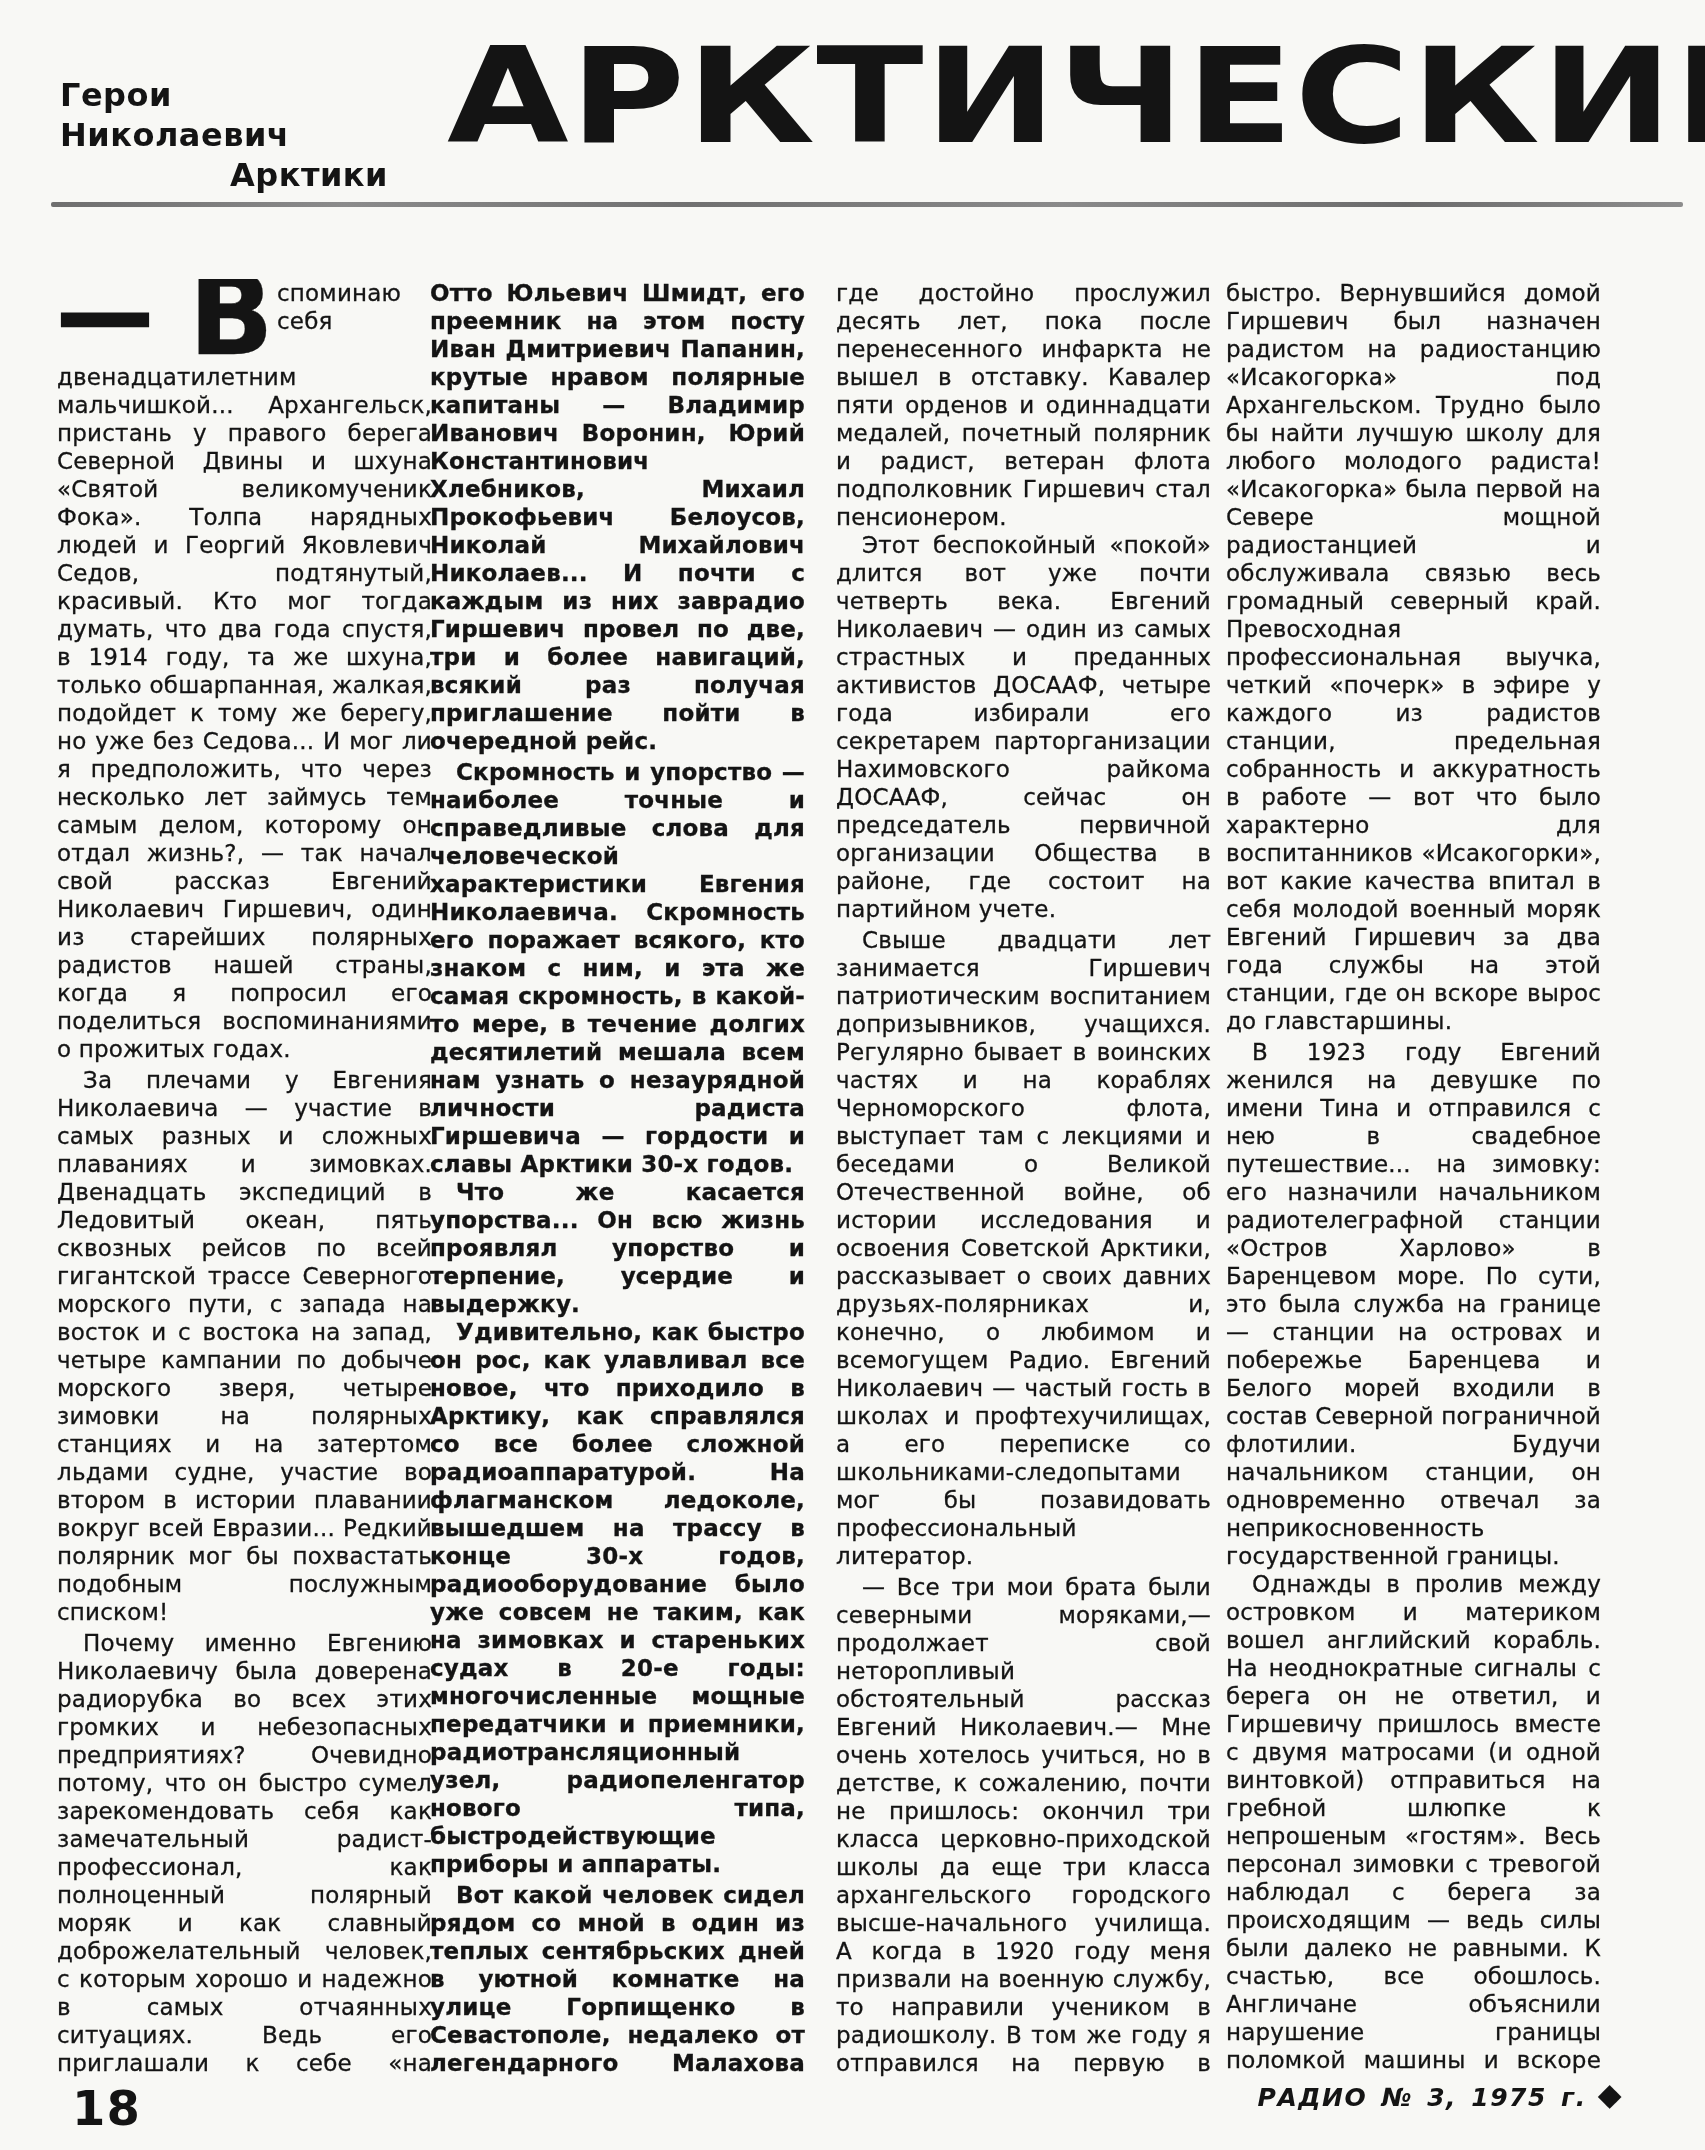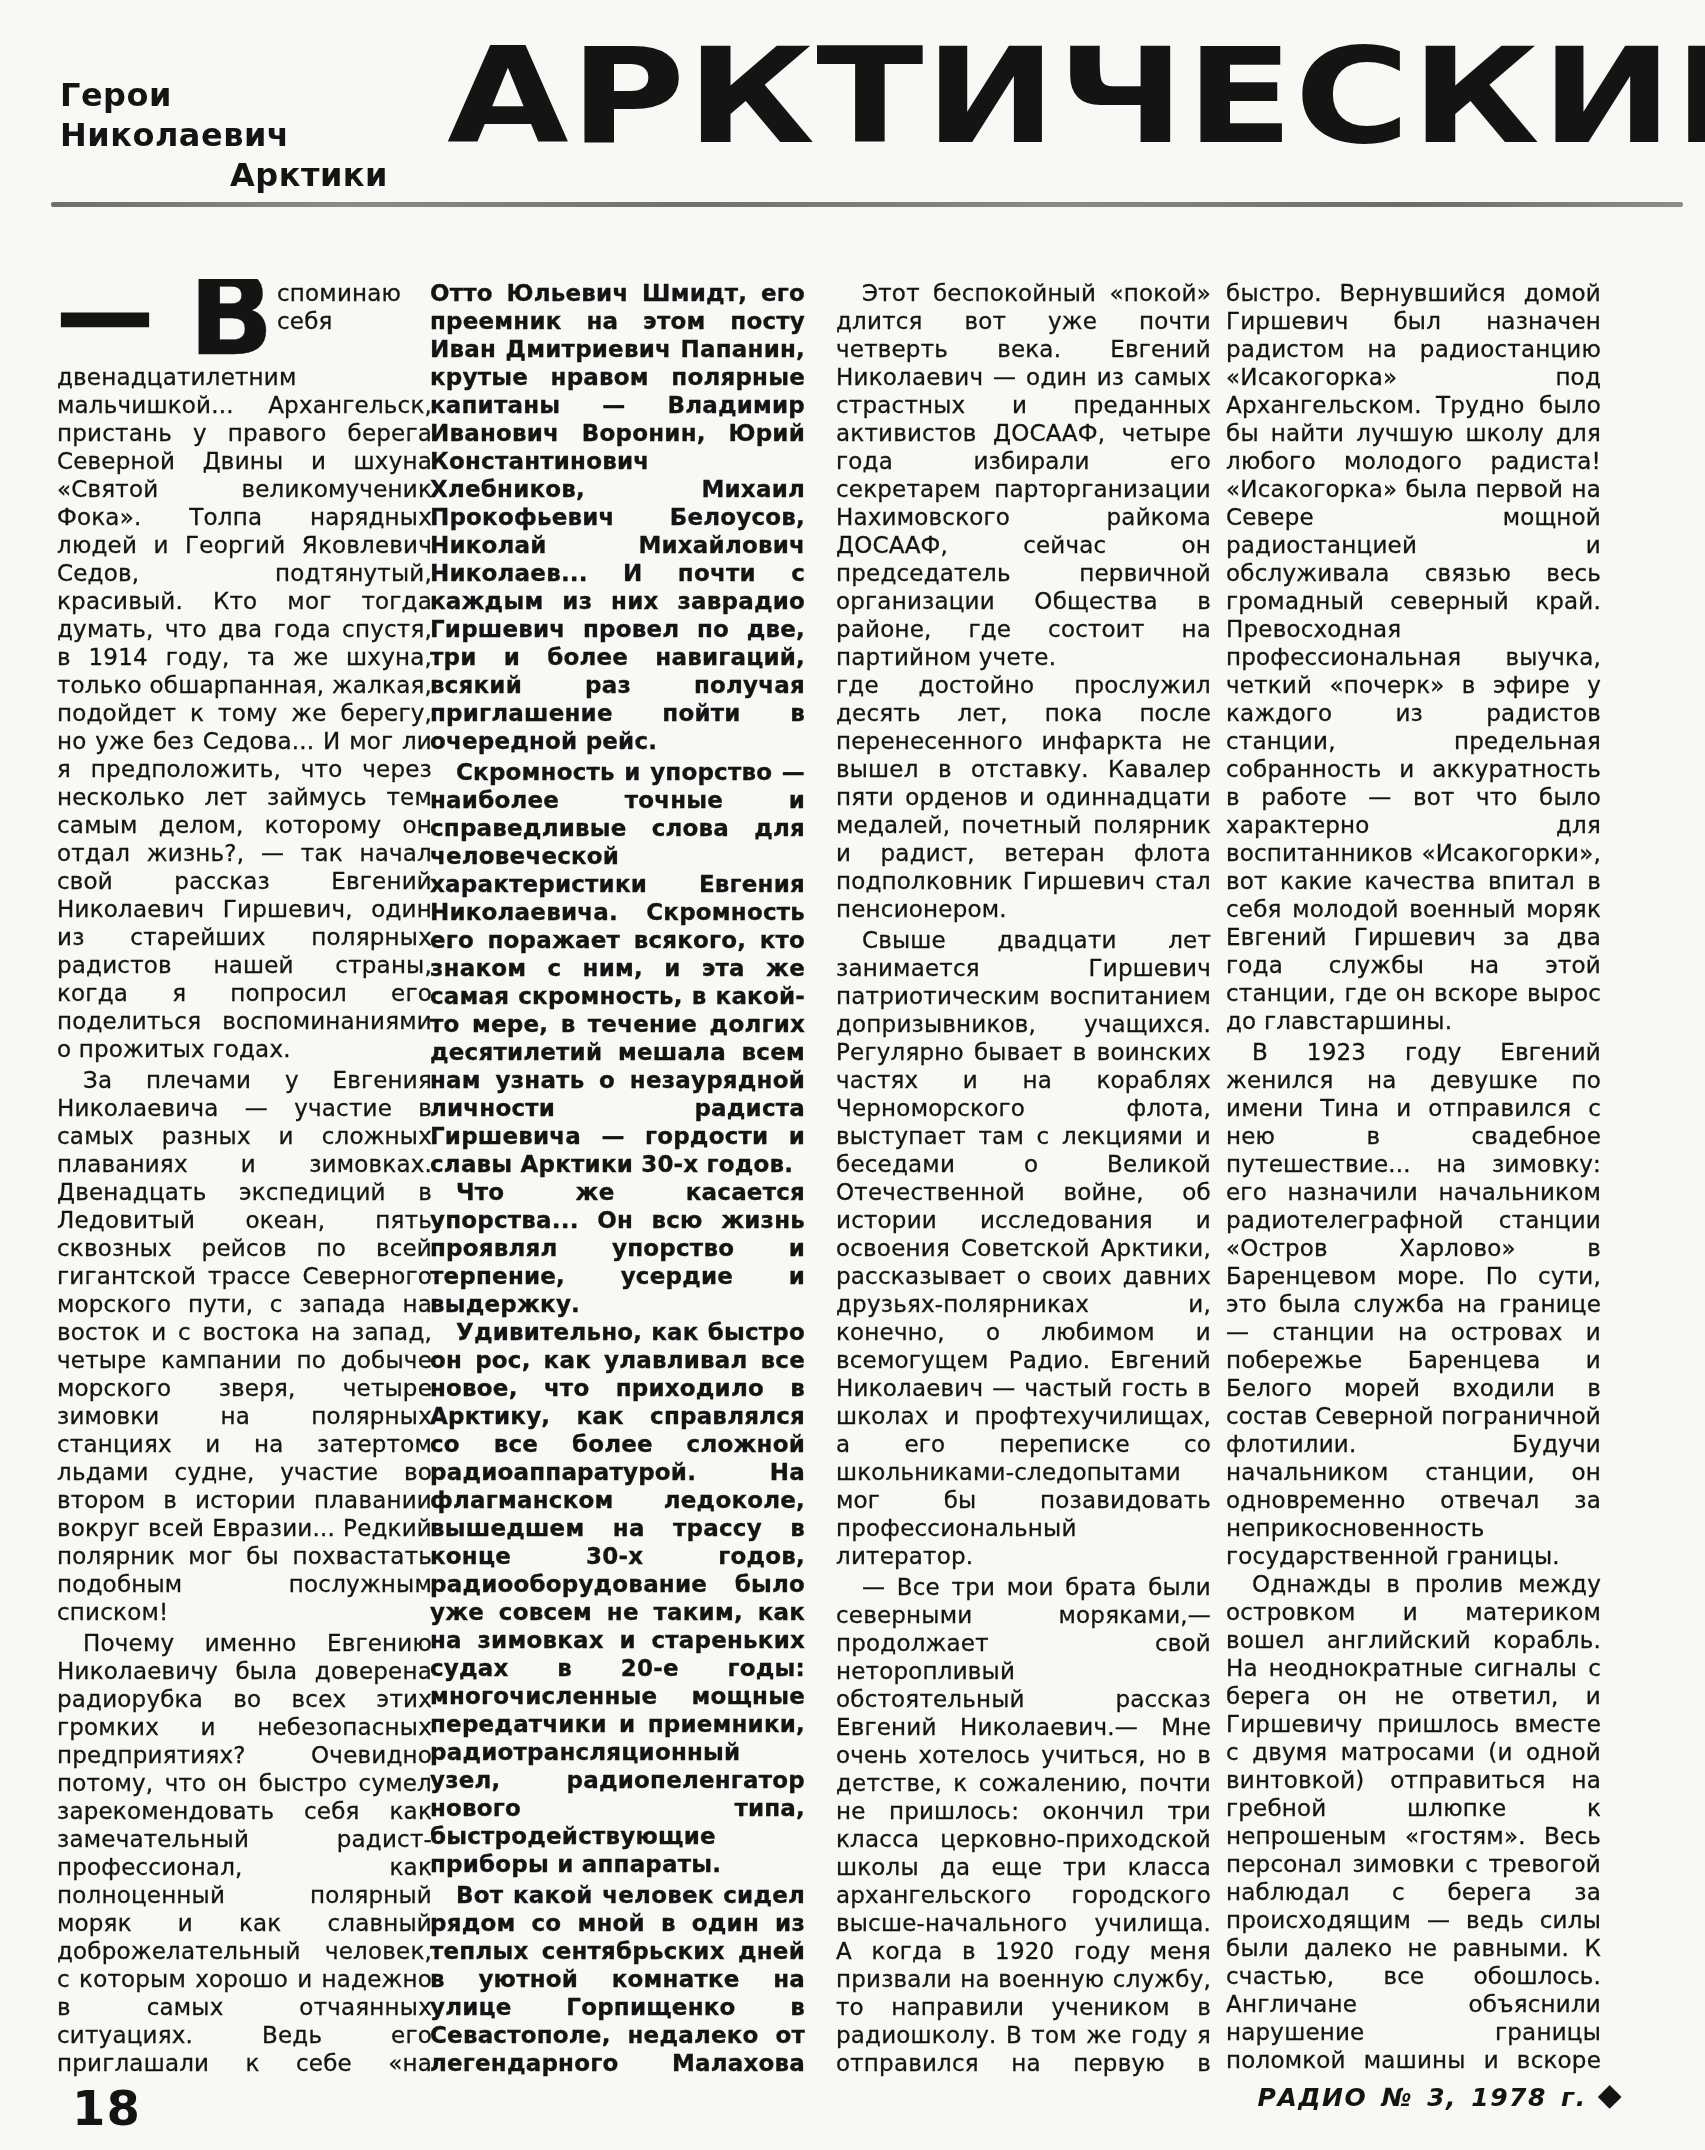--- a/index.html
+++ b/index.html
@@ -98,33 +98,33 @@
         <p class="para indent spaced">Почему именно Евгению Николаевичу была доверена радиорубка во всех этих громких и небезопасных предприятиях? Очевидно потому, что он быстро сумел зарекомендовать себя как замечательный радист-профессионал, как полноценный полярный моряк и как славный доброжелательный человек, с которым хорошо и надежно в самых отчаянных ситуациях. Ведь его приглашали к себе «на службу» наиболее известные и весьма разнохарактерные руководители: знаменитый исследователь Северной Земли Георгий Алексеевич Ушаков, начальник Главсевморпути</p>
       </div>
     <div class="col" id="col-1">
         <p class="para">Отто Юльевич Шмидт, его преемник на этом посту Иван Дмитриевич Папанин, крутые нравом полярные капитаны — Владимир Иванович Воронин, Юрий Константинович Хлебников, Михаил Прокофьевич Белоусов, Николай Михайлович Николаев... И почти с каждым из них заврадио Гиршевич провел по две, три и более навигаций, всякий раз получая приглашение пойти в очередной рейс.</p>
         <p class="para indent spaced">Скромность и упорство — наиболее точные и справедливые слова для человеческой характеристики Евгения Николаевича. Скромность его поражает всякого, кто знаком с ним, и эта же самая скромность, в какой-то мере, в течение долгих десятилетий мешала всем нам узнать о незаурядной личности радиста Гиршевича — гордости и славы Арктики 30-х годов.</p>
         <p class="para indent">Что же касается упорства... Он всю жизнь проявлял упорство и терпение, усердие и выдержку.</p>
         <p class="para indent">Удивительно, как быстро он рос, как улавливал все новое, что приходило в Арктику, как справлялся со все более сложной радиоаппаратурой. На флагманском ледоколе, вышедшем на трассу в конце 30-х годов, радиооборудование было уже совсем не таким, как на зимовках и стареньких судах в 20-е годы: многочисленные мощные передатчики и приемники, радиотрансляционный узел, радиопеленгатор нового типа, быстродействующие приборы и аппараты.</p>
         <p class="para indent spaced">Вот какой человек сидел рядом со мной в один из теплых сентябрьских дней в уютной комнатке на улице Горпищенко в Севастополе, недалеко от легендарного Малахова кургана. Судьба привела полярника Гиршевича в этот южный приморский город в декабре 1945 года. Проведя всю войну на Краснознаменном Северном флоте, он получил назначение на Краснознаменный Черноморский флот,</p>
       </div>
     <div class="col" id="col-2">
+        <p class="para">где достойно прослужил десять лет, пока после перенесенного инфаркта не вышел в отставку. Кавалер пяти орденов и одиннадцати медалей, почетный полярник и радист, ветеран флота подполковник Гиршевич стал пенсионером.</p>
         <p class="para indent">Этот беспокойный «покой» длится вот уже почти четверть века. Евгений Николаевич — один из самых страстных и преданных активистов ДОСААФ, четыре года избирали его секретарем парторганизации Нахимовского райкома ДОСААФ, сейчас он председатель первичной организации Общества в районе, где состоит на партийном учете.</p>
-        <p class="para">где достойно прослужил десять лет, пока после перенесенного инфаркта не вышел в отставку. Кавалер пяти орденов и одиннадцати медалей, почетный полярник и радист, ветеран флота подполковник Гиршевич стал пенсионером.</p>
         <p class="para indent spaced">Свыше двадцати лет занимается Гиршевич патриотическим воспитанием допризывников, учащихся. Регулярно бывает в воинских частях и на кораблях Черноморского флота, выступает там с лекциями и беседами о Великой Отечественной войне, об истории исследования и освоения Советской Арктики, рассказывает о своих давних друзьях-полярниках и, конечно, о любимом и всемогущем Радио. Евгений Николаевич — частый гость в школах и профтехучилищах, а его переписке со школьниками-следопытами мог бы позавидовать профессиональный литератор.</p>
         <p class="para indent spaced">— Все три мои брата были северными моряками,— продолжает свой неторопливый обстоятельный рассказ Евгений Николаевич.— Мне очень хотелось учиться, но в детстве, к сожалению, почти не пришлось: окончил три класса церковно-приходской школы да еще три класса архангельского городского высше-начального училища. А когда в 1920 году меня призвали на военную службу, то направили учеником в радиошколу. В том же году я отправился на первую в своей жизни зимовку в Заполярье — на радиостанцию «Канин Нос».</p>
       </div>
     <div class="col" id="col-3">
         <p class="para">быстро. Вернувшийся домой Гиршевич был назначен радистом на радиостанцию «Исакогорка» под Архангельском. Трудно было бы найти лучшую школу для любого молодого радиста! «Исакогорка» была первой на Севере мощной радиостанцией и обслуживала связью весь громадный северный край. Превосходная профессиональная выучка, четкий «почерк» в эфире у каждого из радистов станции, предельная собранность и аккуратность в работе — вот что было характерно для воспитанников «Исакогорки», вот какие качества впитал в себя молодой военный моряк Евгений Гиршевич за два года службы на этой станции, где он вскоре вырос до главстаршины.</p>
         <p class="para indent spaced">В 1923 году Евгений женился на девушке по имени Тина и отправился с нею в свадебное путешествие... на зимовку: его назначили начальником радиотелеграфной станции «Остров Харлово» в Баренцевом море. По сути, это была служба на границе — станции на островах и побережье Баренцева и Белого морей входили в состав Северной пограничной флотилии. Будучи начальником станции, он одновременно отвечал за неприкосновенность государственной границы.</p>
         <p class="para indent">Однажды в пролив между островком и материком вошел английский корабль. На неоднократные сигналы с берега он не ответил, и Гиршевичу пришлось вместе с двумя матросами (и одной винтовкой) отправиться на гребной шлюпке к непрошеным «гостям». Весь персонал зимовки с тревогой наблюдал с берега за происходящим — ведь силы были далеко не равными. К счастью, все обошлось. Англичане объяснили нарушение границы поломкой машины и вскоре снялись с якоря. Евгений Николаевич вспоминает, что у него и в мыслях не было поступить иначе — он выполнял долг пограничника, а сомнениям</p>
       </div>
   </div>
 
   <div class="pageno">18</div>
 
   <div class="credit">
-    <span>РАДИО № 3, 1978 г.</span>
+    <span>РАДИО № 3, 1975 г.</span>
     <span class="diamond">◆</span>
   </div>
 
 </div>
 
 
 </body></html>

